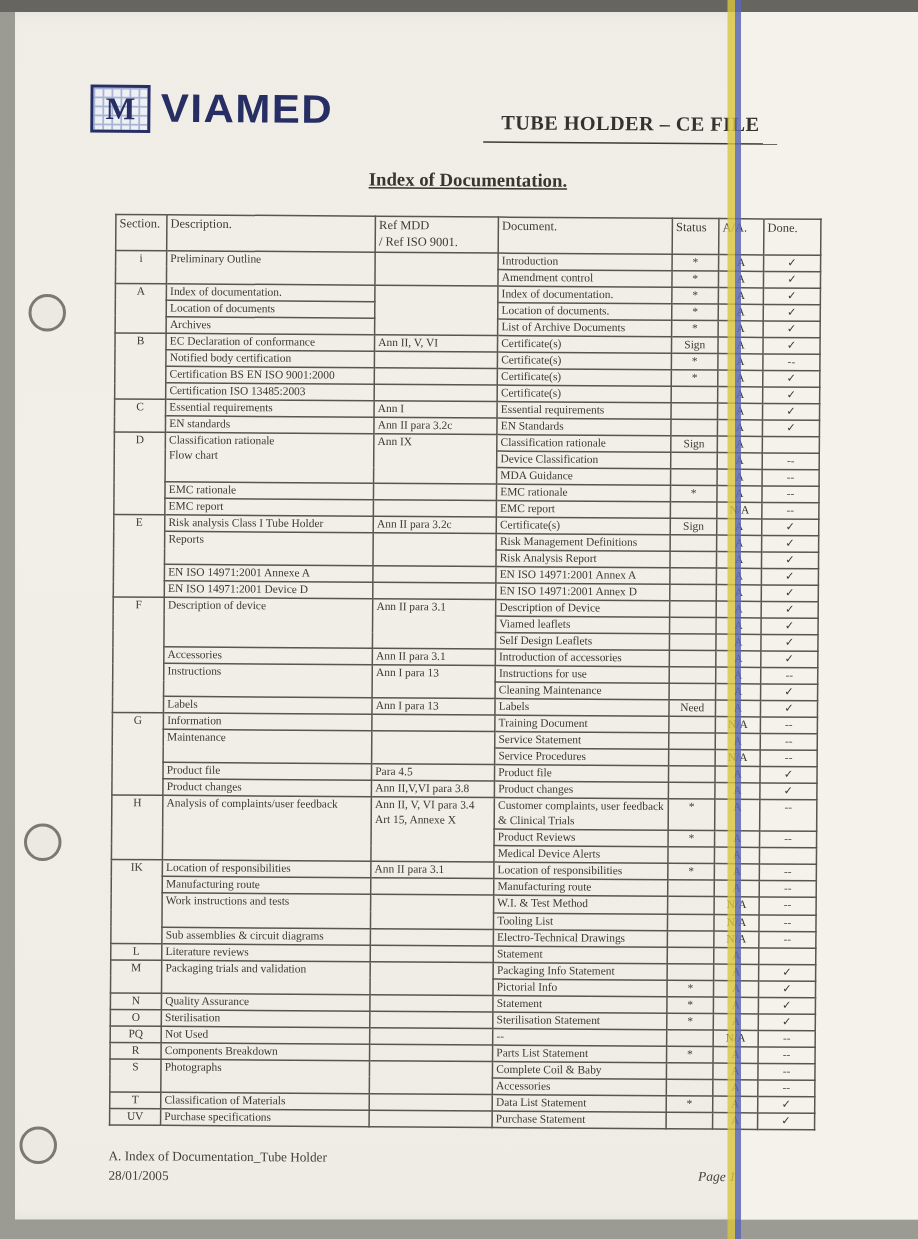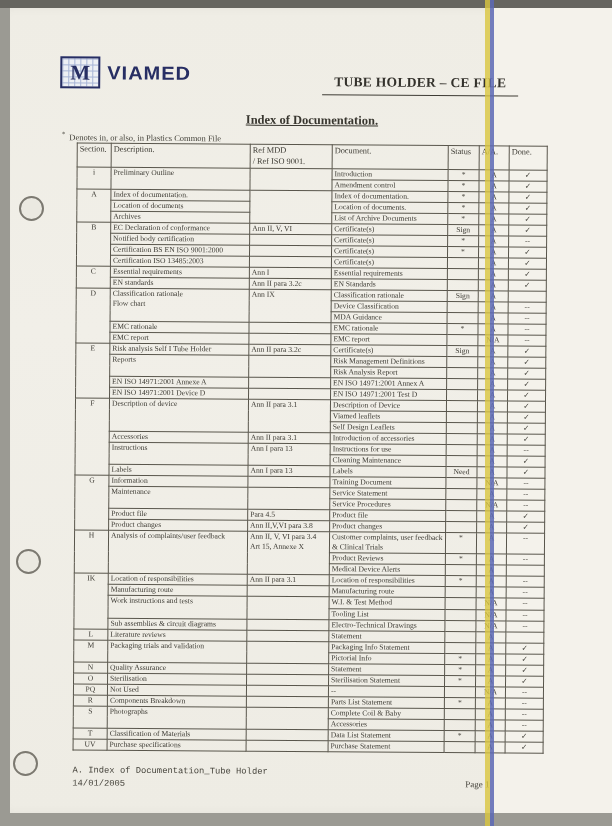--- a/index.html
+++ b/index.html
@@ -24,21 +24,21 @@
   .logo-row{position:absolute;left:58px;top:58px;display:flex;align-items:center;}
   .logo-box{
     width:36px;height:28px;border:2px solid var(--brand_navy,#272e63);
     background-color:#eef0f4;
     background-image:linear-gradient(#a7b4d6 1px,transparent 1px),linear-gradient(90deg,#a7b4d6 1px,transparent 1px);
     background-size:6px 6px;
     display:flex;align-items:center;justify-content:center;
   }
   .logo-m{font-family:"Liberation Serif",serif;font-weight:bold;font-size:21px;color:var(--brand_navy,#272e63);}
   .logo-text{
-    font-family:"Liberation Sans",sans-serif;font-weight:bold;font-size:20px;
+    font-family:"Liberation Sans",sans-serif;font-weight:bold;font-size:28px;
     color:var(--brand_navy,#272e63);letter-spacing:1px;margin-left:7px;transform:scaleY(.95);
   }
   .header-right{
     position:absolute;left:320px;top:74px;width:196px;text-align:center;
     font-weight:bold;font-size:13.5px;color:#34322c;
     border-bottom:1.5px solid #3e3c35;padding-bottom:4px;letter-spacing:.3px;
   }
   .doc-title{
     position:absolute;left:75px;top:113px;width:470px;text-align:center;
     font-weight:bold;font-size:12.5px;text-decoration:underline;color:#38362f;
@@ -55,22 +55,22 @@
     padding:0 2px;vertical-align:top;
     font-size:7.6px;line-height:1.32;font-weight:normal;
     color:#3c3a33;white-space:pre-line;overflow:hidden;
   }
   table.doc th{font-size:8.3px;height:20px;text-align:left;padding-top:1px;}
   table.doc td{height:10px;}
   .c0{text-align:center;}
   .c4,.c5,.c6{text-align:center;}
   th.c0,th.c4,th.c5,th.c6{text-align:center;}
   
-  .footer-left{position:absolute;left:75px;top:766px;font-size:8.8px;line-height:1.45;color:#45433b;font-family:Liberation Mono, monospace;}
-  .footer-page{position:absolute;left:468px;top:778px;font-size:9px;color:#45433b;}
+  .footer-left{position:absolute;left:75px;top:766px;font-size:8.8px;line-height:1.45;color:#45433b;}
+  .footer-page{position:absolute;left:468px;top:778px;font-size:9px;color:#45433b;font-style:italic;}
   
   .stripe{position:absolute;top:0;height:826px;z-index:40;}
   .stripe-yellow{left:485px;width:5px;background:var(--stripe_yellow,#d9c63e);opacity:.8;}
   .stripe-blue{left:490px;width:4px;background:var(--stripe_blue,#5c68b5);opacity:.85;}
   .hole{
     position:absolute;width:21px;height:21px;border-radius:50%;
     border:2px solid #56534a;background:#eae8e0;opacity:.75;z-index:30;
   }
   .hole1{left:19px;top:196px;}
   .hole2{left:16px;top:549px;}
@@ -89,21 +89,20 @@
     <div class="logo-box">
       <span class="logo-m">M</span>
     </div>
     <span class="logo-text">VIAMED</span>
   </div>
 
   <div class="header-right">TUBE HOLDER – CE FILE</div>
 
   <div class="doc-title">Index of Documentation.</div>
 
-  <div class="note-line"><sup>*</sup><span>Denotes in, or also, in Plastics Common File</span></div>
 
   <table class="doc">
     <colgroup>
       <col style="width:34px">
         <col style="width:139px">
         <col style="width:82px">
       <col style="width:116px">
         <col style="width:31px">
         <col style="width:30px">
         <col style="width:38px">
@@ -242,21 +241,21 @@
         <tr>
           <td class="c1">EMC report</td>
           <td class="c2"></td>
           <td class="c3">EMC report</td>
           <td class="c4"></td>
           <td class="c5">N/A</td>
           <td class="c6">--</td>
         </tr>
         <tr>
           <td class="c0" rowspan="5">E</td>
-          <td class="c1">Risk analysis Self I Tube Holder</td>
+          <td class="c1">Risk analysis Class I Tube Holder</td>
           <td class="c2">Ann II para 3.2c</td>
           <td class="c3">Certificate(s)</td>
           <td class="c4">Sign</td>
           <td class="c5">A</td>
           <td class="c6">✓</td>
         </tr>
         <tr>
           <td class="c1" rowspan="2">Reports</td>
           <td class="c2" rowspan="2"></td>
           <td class="c3">Risk Management Definitions</td>
@@ -274,21 +273,21 @@
           <td class="c1">EN ISO 14971:2001 Annexe A</td>
           <td class="c2"></td>
           <td class="c3">EN ISO 14971:2001 Annex A</td>
           <td class="c4"></td>
           <td class="c5">A</td>
           <td class="c6">✓</td>
         </tr>
         <tr>
           <td class="c1">EN ISO 14971:2001 Device D</td>
           <td class="c2"></td>
-          <td class="c3">EN ISO 14971:2001 Test D</td>
+          <td class="c3">EN ISO 14971:2001 Annex D</td>
           <td class="c4"></td>
           <td class="c5">A</td>
           <td class="c6">✓</td>
         </tr>
         <tr>
           <td class="c0" rowspan="7">F</td>
           <td class="c1" rowspan="3">Description of device</td>
           <td class="c2" rowspan="3">Ann II para 3.1</td>
           <td class="c3">Description of Device</td>
           <td class="c4"></td>
@@ -528,21 +527,21 @@
           <td class="c3">Purchase Statement</td>
           <td class="c4"></td>
           <td class="c5">A</td>
           <td class="c6">✓</td>
         </tr>
       </tbody>
   </table>
 
   <div class="footer-left">
     <div>A. Index of Documentation_Tube Holder</div>
-    <div>14/01/2005</div>
+    <div>28/01/2005</div>
   </div>
   <div class="footer-page">Page 1</div>
 
 </div>
 
 <div class="stripe stripe-yellow"></div>
 <div class="stripe stripe-blue"></div>
 <div class="hole hole1"></div>
 <div class="hole hole2"></div>
 <div class="hole hole3"></div>

